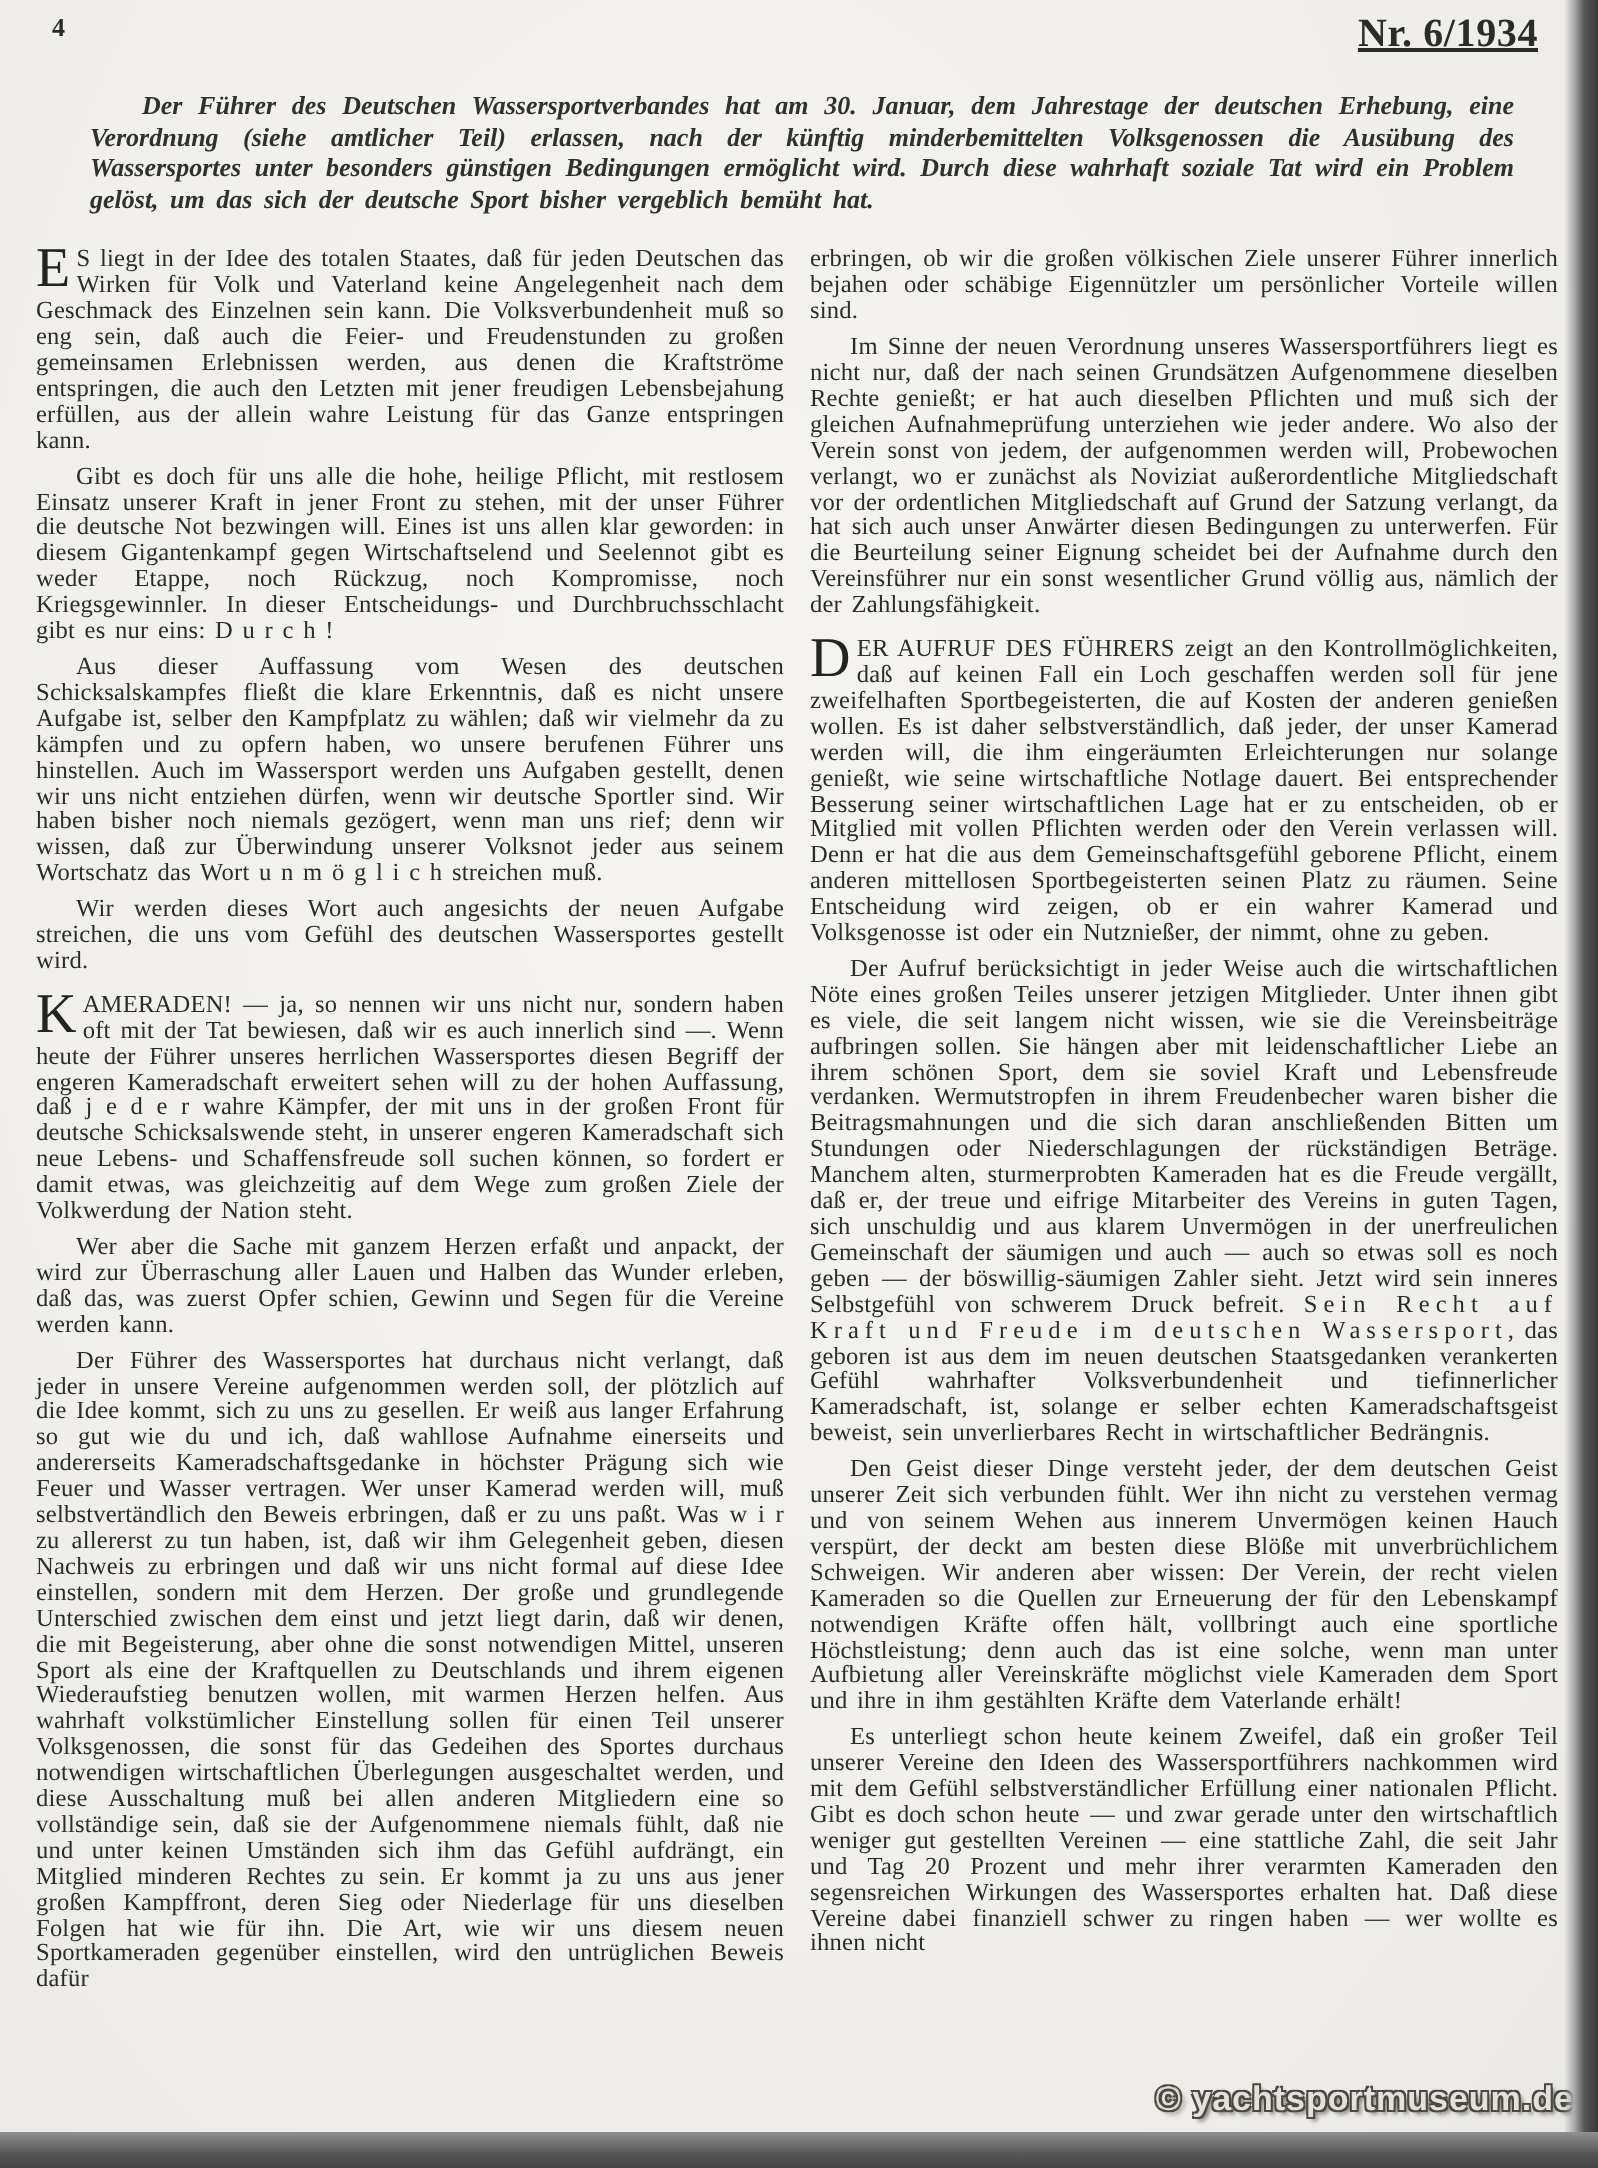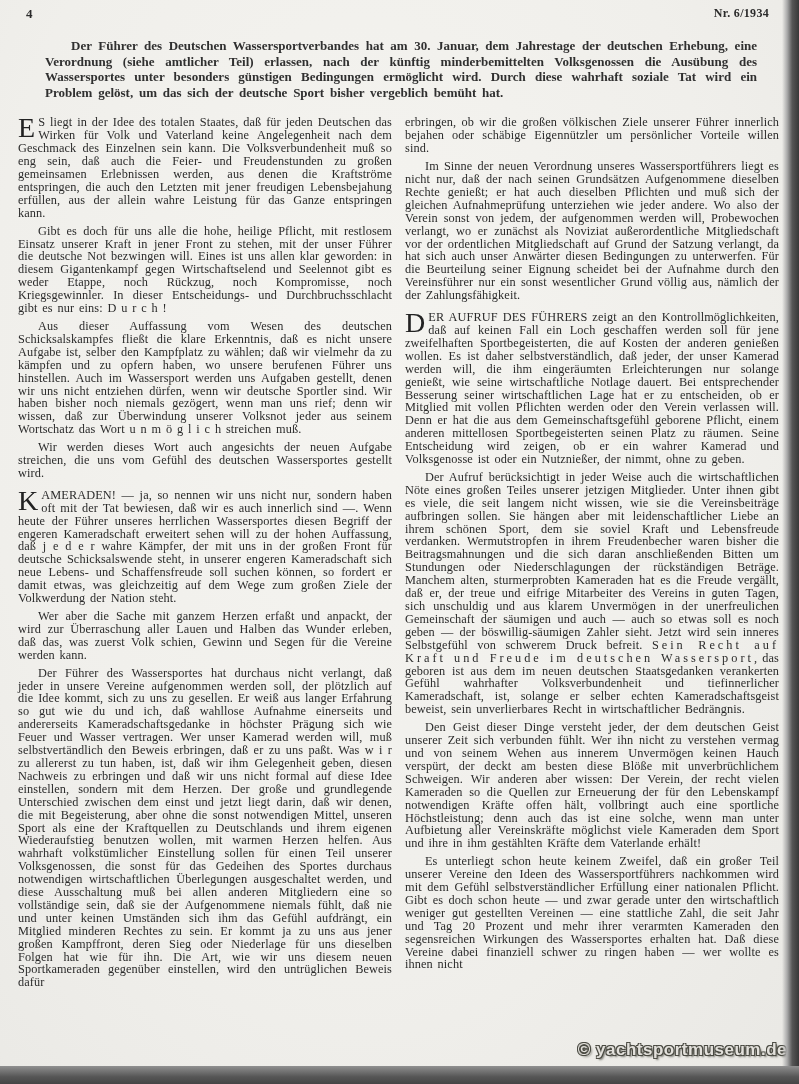--- a/index.html
+++ b/index.html
@@ -18,35 +18,35 @@
   }
   .scan-edge-bottom{
     position:absolute;bottom:0;left:0;width:100%;height:18px;
     background:linear-gradient(to bottom, #909090 0%, #565656 60%, #454545 100%);
   }
   .hdr{
     display:flex;justify-content:space-between;align-items:flex-start;
     padding:6px 30px 0 26px;
   }
   .pgno{font-weight:bold;font-size:13px;}
-  .issue{font-weight:bold;font-size:12px;letter-spacing:0.3px;}
+  .issue{font-weight:bold;font-size:20px;letter-spacing:0.3px;text-decoration:underline;}
   .title{
     margin:42px 18px 0 18px;
     font-family:"Liberation Sans", sans-serif;
     font-size:35px;font-weight:500;color:#1d1d1d;
     letter-spacing:-1.4px;word-spacing:-1px;white-space:nowrap;
   }
   .byline{
     margin:10px 18px 0 19px;
     font-family:"Liberation Sans", sans-serif;
     font-size:15px;color:#333;letter-spacing:0.4px;
   }
   .lead{
     margin:16px 42px 0 45px;
-    font-weight:bold;
+    font-style:italic;font-weight:bold;
     font-size:13px;line-height:15.6px;
     text-align:justify;text-indent:26px;
     word-spacing:2.5px;color:#303030;
   }
   .cols{
     display:flex;gap:13px;
     margin:16px 18px 0 18px;
   }
   .col{width:374px;text-align:justify;}
   .col p{
@@ -85,21 +85,21 @@
   <p class="lead">Der Führer des Deutschen Wassersportverbandes hat am 30. Januar, dem Jahrestage der deutschen Erhebung, eine Verordnung (siehe amtlicher Teil) erlassen, nach der künftig minderbemittelten Volksgenossen die Ausübung des Wassersportes unter besonders günstigen Bedingungen ermöglicht wird. Durch diese wahrhaft soziale Tat wird ein Problem gelöst, um das sich der deutsche Sport bisher vergeblich bemüht hat.</p>
 
   <div class="cols">
 
     <div class="col">
       <p><span class="dropcap">E</span><span>S liegt in der Idee des totalen Staates, daß für jeden Deutschen das Wirken für Volk und Vaterland keine Angelegenheit nach dem Geschmack des Einzelnen sein kann. Die Volksverbundenheit muß so eng sein, daß auch die Feier- und Freudenstunden zu großen gemeinsamen Erlebnissen werden, aus denen die Kraftströme entspringen, die auch den Letzten mit jener freudigen Lebensbejahung erfüllen, aus der allein wahre Leistung für das Ganze entspringen kann.</span></p>
       <p class="indent">Gibt es doch für uns alle die hohe, heilige Pflicht, mit restlosem Einsatz unserer Kraft in jener Front zu stehen, mit der unser Führer die deutsche Not bezwingen will. Eines ist uns allen klar geworden: in diesem Gigantenkampf gegen Wirtschaftselend und Seelennot gibt es weder Etappe, noch Rückzug, noch Kompromisse, noch Kriegsgewinnler. In dieser Entscheidungs- und Durchbruchsschlacht gibt es nur eins: D u r c h !</p>
       <p class="indent">Aus dieser Auffassung vom Wesen des deutschen Schicksalskampfes fließt die klare Erkenntnis, daß es nicht unsere Aufgabe ist, selber den Kampfplatz zu wählen; daß wir vielmehr da zu kämpfen und zu opfern haben, wo unsere berufenen Führer uns hinstellen. Auch im Wassersport werden uns Aufgaben gestellt, denen wir uns nicht entziehen dürfen, wenn wir deutsche Sportler sind. Wir haben bisher noch niemals gezögert, wenn man uns rief; denn wir wissen, daß zur Überwindung unserer Volksnot jeder aus seinem Wortschatz das Wort u n m ö g l i c h streichen muß.</p>
       <p class="indent">Wir werden dieses Wort auch angesichts der neuen Aufgabe streichen, die uns vom Gefühl des deutschen Wassersportes gestellt wird.</p>
       <p class="sect"><span class="dropcap">K</span><span>AMERADEN! — ja, so nennen wir uns nicht nur, sondern haben oft mit der Tat bewiesen, daß wir es auch innerlich sind —. Wenn heute der Führer unseres herrlichen Wassersportes diesen Begriff der engeren Kameradschaft erweitert sehen will zu der hohen Auffassung, daß j e d e r wahre Kämpfer, der mit uns in der großen Front für deutsche Schicksalswende steht, in unserer engeren Kameradschaft sich neue Lebens- und Schaffensfreude soll suchen können, so fordert er damit etwas, was gleichzeitig auf dem Wege zum großen Ziele der Volkwerdung der Nation steht.</span></p>
-      <p class="indent">Wer aber die Sache mit ganzem Herzen erfaßt und anpackt, der wird zur Überraschung aller Lauen und Halben das Wunder erleben, daß das, was zuerst Volk schien, Gewinn und Segen für die Vereine werden kann.</p>
+      <p class="indent">Wer aber die Sache mit ganzem Herzen erfaßt und anpackt, der wird zur Überraschung aller Lauen und Halben das Wunder erleben, daß das, was zuerst Opfer schien, Gewinn und Segen für die Vereine werden kann.</p>
       <p class="indent">Der Führer des Wassersportes hat durchaus nicht verlangt, daß jeder in unsere Vereine aufgenommen werden soll, der plötzlich auf die Idee kommt, sich zu uns zu gesellen. Er weiß aus langer Erfahrung so gut wie du und ich, daß wahllose Aufnahme einerseits und andererseits Kameradschaftsgedanke in höchster Prägung sich wie Feuer und Wasser vertragen. Wer unser Kamerad werden will, muß selbstvertändlich den Beweis erbringen, daß er zu uns paßt. Was w i r zu allererst zu tun haben, ist, daß wir ihm Gelegenheit geben, diesen Nachweis zu erbringen und daß wir uns nicht formal auf diese Idee einstellen, sondern mit dem Herzen. Der große und grundlegende Unterschied zwischen dem einst und jetzt liegt darin, daß wir denen, die mit Begeisterung, aber ohne die sonst notwendigen Mittel, unseren Sport als eine der Kraftquellen zu Deutschlands und ihrem eigenen Wiederaufstieg benutzen wollen, mit warmen Herzen helfen. Aus wahrhaft volkstümlicher Einstellung sollen für einen Teil unserer Volksgenossen, die sonst für das Gedeihen des Sportes durchaus notwendigen wirtschaftlichen Überlegungen ausgeschaltet werden, und diese Ausschaltung muß bei allen anderen Mitgliedern eine so vollständige sein, daß sie der Aufgenommene niemals fühlt, daß nie und unter keinen Umständen sich ihm das Gefühl aufdrängt, ein Mitglied minderen Rechtes zu sein. Er kommt ja zu uns aus jener großen Kampffront, deren Sieg oder Niederlage für uns dieselben Folgen hat wie für ihn. Die Art, wie wir uns diesem neuen Sportkameraden gegenüber einstellen, wird den untrüglichen Beweis dafür</p>
     </div>
 
     <div class="col">
       <p>erbringen, ob wir die großen völkischen Ziele unserer Führer innerlich bejahen oder schäbige Eigennützler um persönlicher Vorteile willen sind.</p>
       <p class="indent">Im Sinne der neuen Verordnung unseres Wassersportführers liegt es nicht nur, daß der nach seinen Grundsätzen Aufgenommene dieselben Rechte genießt; er hat auch dieselben Pflichten und muß sich der gleichen Aufnahmeprüfung unterziehen wie jeder andere. Wo also der Verein sonst von jedem, der aufgenommen werden will, Probewochen verlangt, wo er zunächst als Noviziat außerordentliche Mitgliedschaft vor der ordentlichen Mitgliedschaft auf Grund der Satzung verlangt, da hat sich auch unser Anwärter diesen Bedingungen zu unterwerfen. Für die Beurteilung seiner Eignung scheidet bei der Aufnahme durch den Vereinsführer nur ein sonst wesentlicher Grund völlig aus, nämlich der der Zahlungsfähigkeit.</p>
       <p class="sect"><span class="dropcap">D</span><span>ER AUFRUF DES FÜHRERS zeigt an den Kontrollmöglichkeiten, daß auf keinen Fall ein Loch geschaffen werden soll für jene zweifelhaften Sportbegeisterten, die auf Kosten der anderen genießen wollen. Es ist daher selbstverständlich, daß jeder, der unser Kamerad werden will, die ihm eingeräumten Erleichterungen nur solange genießt, wie seine wirtschaftliche Notlage dauert. Bei entsprechender Besserung seiner wirtschaftlichen Lage hat er zu entscheiden, ob er Mitglied mit vollen Pflichten werden oder den Verein verlassen will. Denn er hat die aus dem Gemeinschaftsgefühl geborene Pflicht, einem anderen mittellosen Sportbegeisterten seinen Platz zu räumen. Seine Entscheidung wird zeigen, ob er ein wahrer Kamerad und Volksgenosse ist oder ein Nutznießer, der nimmt, ohne zu geben.</span></p>
       <p class="indent"><span>Der Aufruf berücksichtigt in jeder Weise auch die wirtschaftlichen Nöte eines großen Teiles unserer jetzigen Mitglieder. Unter ihnen gibt es viele, die seit langem nicht wissen, wie sie die Vereinsbeiträge aufbringen sollen. Sie hängen aber mit leidenschaftlicher Liebe an ihrem schönen Sport, dem sie soviel Kraft und Lebensfreude verdanken. Wermutstropfen in ihrem Freudenbecher waren bisher die Beitragsmahnungen und die sich daran anschließenden Bitten um Stundungen oder Niederschlagungen der rückständigen Beträge. Manchem alten, sturmerprobten Kameraden hat es die Freude vergällt, daß er, der treue und eifrige Mitarbeiter des Vereins in guten Tagen, sich unschuldig und aus klarem Unvermögen in der unerfreulichen Gemeinschaft der säumigen und auch — auch so etwas soll es noch geben — der böswillig-säumigen Zahler sieht. Jetzt wird sein inneres Selbstgefühl von schwerem Druck befreit. </span><span class="sperr">Sein Recht auf Kraft und Freude im deutschen Wassersport</span><span>, das geboren ist aus dem im neuen deutschen Staatsgedanken verankerten Gefühl wahrhafter Volksverbundenheit und tiefinnerlicher Kameradschaft, ist, solange er selber echten Kameradschaftsgeist beweist, sein unverlierbares Recht in wirtschaftlicher Bedrängnis.</span></p>
       <p class="indent">Den Geist dieser Dinge versteht jeder, der dem deutschen Geist unserer Zeit sich verbunden fühlt. Wer ihn nicht zu verstehen vermag und von seinem Wehen aus innerem Unvermögen keinen Hauch verspürt, der deckt am besten diese Blöße mit unverbrüchlichem Schweigen. Wir anderen aber wissen: Der Verein, der recht vielen Kameraden so die Quellen zur Erneuerung der für den Lebenskampf notwendigen Kräfte offen hält, vollbringt auch eine sportliche Höchstleistung; denn auch das ist eine solche, wenn man unter Aufbietung aller Vereinskräfte möglichst viele Kameraden dem Sport und ihre in ihm gestählten Kräfte dem Vaterlande erhält!</p>
       <p class="indent">Es unterliegt schon heute keinem Zweifel, daß ein großer Teil unserer Vereine den Ideen des Wassersportführers nachkommen wird mit dem Gefühl selbstverständlicher Erfüllung einer nationalen Pflicht. Gibt es doch schon heute — und zwar gerade unter den wirtschaftlich weniger gut gestellten Vereinen — eine stattliche Zahl, die seit Jahr und Tag 20 Prozent und mehr ihrer verarmten Kameraden den segensreichen Wirkungen des Wassersportes erhalten hat. Daß diese Vereine dabei finanziell schwer zu ringen haben — wer wollte es ihnen nicht</p>

